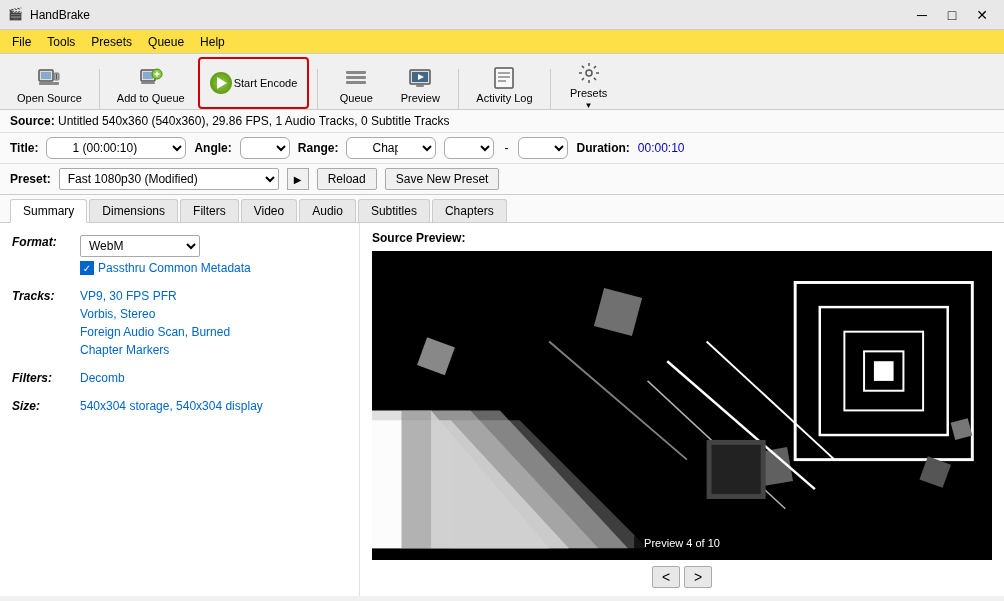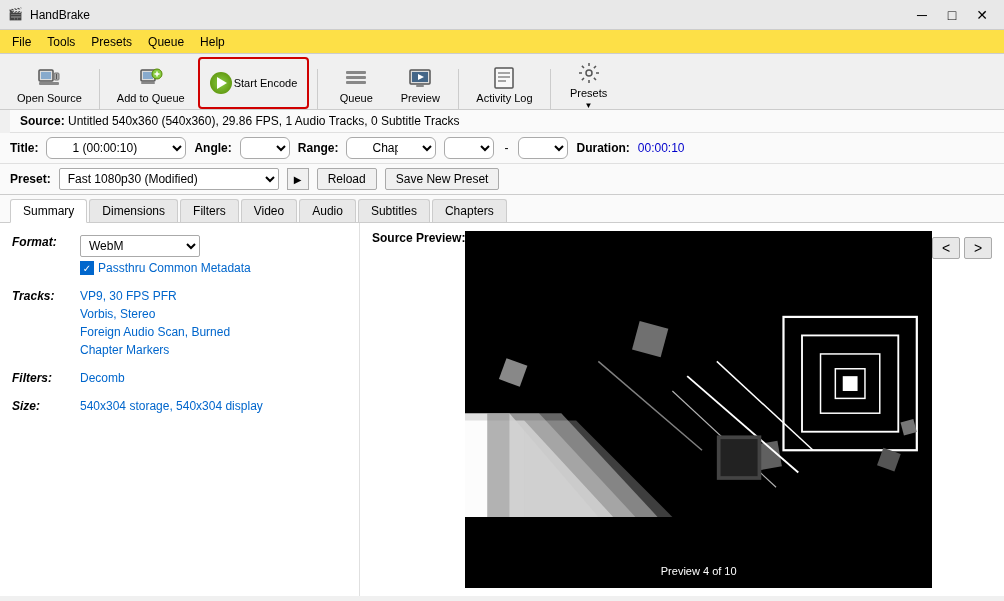--- a/index.html
+++ b/index.html
@@ -21,21 +21,21 @@
     .toolbar-btn { display: flex; flex-direction: column; align-items: center; justify-content: center; padding: 4px 8px; cursor: pointer; border: 1px solid transparent; border-radius: 3px; min-width: 60px; height: 48px; font-size: 11px; background: transparent; gap: 2px; }
     .toolbar-btn-icon { width: 24px; height: 24px; display: flex; align-items: center; justify-content: center; font-size: 18px; }
     .toolbar-btn-label { font-size: 11px; white-space: nowrap; }
     .toolbar-separator { width: 1px; height: 40px; background: #ccc; margin: 0 4px; }
     
     
     .start-encode-wrapper { border: 2px solid #d00000; border-radius: 4px; padding: 2px; }
     .start-encode-btn { background: transparent; border: none; display: flex; align-items: center; justify-content: center; padding: 4px 8px; cursor: pointer; min-width: 70px; height: 44px; gap: 2px; }
     
     
-    .source-bar { padding: 4px 10px; font-size: 12px; border-bottom: 1px solid #e0e0e0; background: #fafafa; margin-left: 10px; }
+    .source-bar { padding: 4px 10px; font-size: 12px; border-bottom: 1px solid #e0e0e0; background: #fafafa; }
     .source-label { font-weight: bold; }
 
     
     .meta-row { display: flex; align-items: center; padding: 4px 10px; gap: 8px; border-bottom: 1px solid #e0e0e0; background: #fafafa; }
     .meta-label { font-weight: bold; font-size: 12px; }
     .meta-select { height: 22px; font-size: 12px; border: 1px solid #aaa; background: white; padding: 0 21px; border-radius: 6px; }
     .duration-value { color: #0000cc; font-size: 12px; }
     .meta-dash { padding: 0 2px; }
 
     
@@ -57,21 +57,21 @@
     .left-panel { width: 360px; padding: 12px; border-right: 1px solid #e0e0e0; overflow-y: auto; }
     .field-row { display: flex; margin-bottom: 14px; gap: 8px; }
     .field-label { font-weight: bold; font-size: 12px; min-width: 60px; font-style: italic; }
     .field-value-link { color: #0066cc; font-size: 12px; }
     .format-select { height: 22px; font-size: 12px; border: 1px solid #aaa; background: white; padding: 0 4px; border-radius: 2px; width: 120px; }
     .checkbox-row { display: flex; align-items: center; gap: 4px; margin-top: 4px; }
     .checkbox-box { width: 14px; height: 14px; border: 2px solid #0066cc; background: #0066cc; display: flex; align-items: center; justify-content: center; color: white; font-size: 10px; flex-shrink: 0; }
     .tracks-col { display: flex; flex-direction: column; gap: 4px; }
 
     
-    .right-panel { flex: 1; padding: 8px 12px; display: flex; }
+    .right-panel { flex: 1; padding: 8px 12px; display: flex; flex-direction: column; }
     .preview-label { font-size: 12px; font-weight: bold; margin-bottom: 6px; }
     .preview-container { flex: 1; background: black; position: relative; display: flex; align-items: center; justify-content: center; overflow: hidden; }
     .preview-badge { position: absolute; bottom: 8px; left: 50%; transform: translateX(-50%); background: rgba(0,0,0,0.7); color: white; font-size: 11px; padding: 3px 10px; border-radius: 3px; white-space: nowrap; }
     .preview-nav { display: flex; justify-content: center; gap: 4px; margin-top: 6px; }
     .preview-nav-btn { width: 28px; height: 22px; border: 1px solid #aaa; background: #e8e8e8; cursor: pointer; display: flex; align-items: center; justify-content: center; font-size: 14px; border-radius: 2px; }
 
     
     .play-icon { width: 22px; height: 22px; background: radial-gradient(circle, #88cc44 0%, #558800 100%); border-radius: 50%; display: flex; align-items: center; justify-content: center; }
     .play-triangle { width: 0; height: 0; border-top: 6px solid transparent; border-bottom: 6px solid transparent; border-left: 10px solid white; margin-left: 2px; }
 

